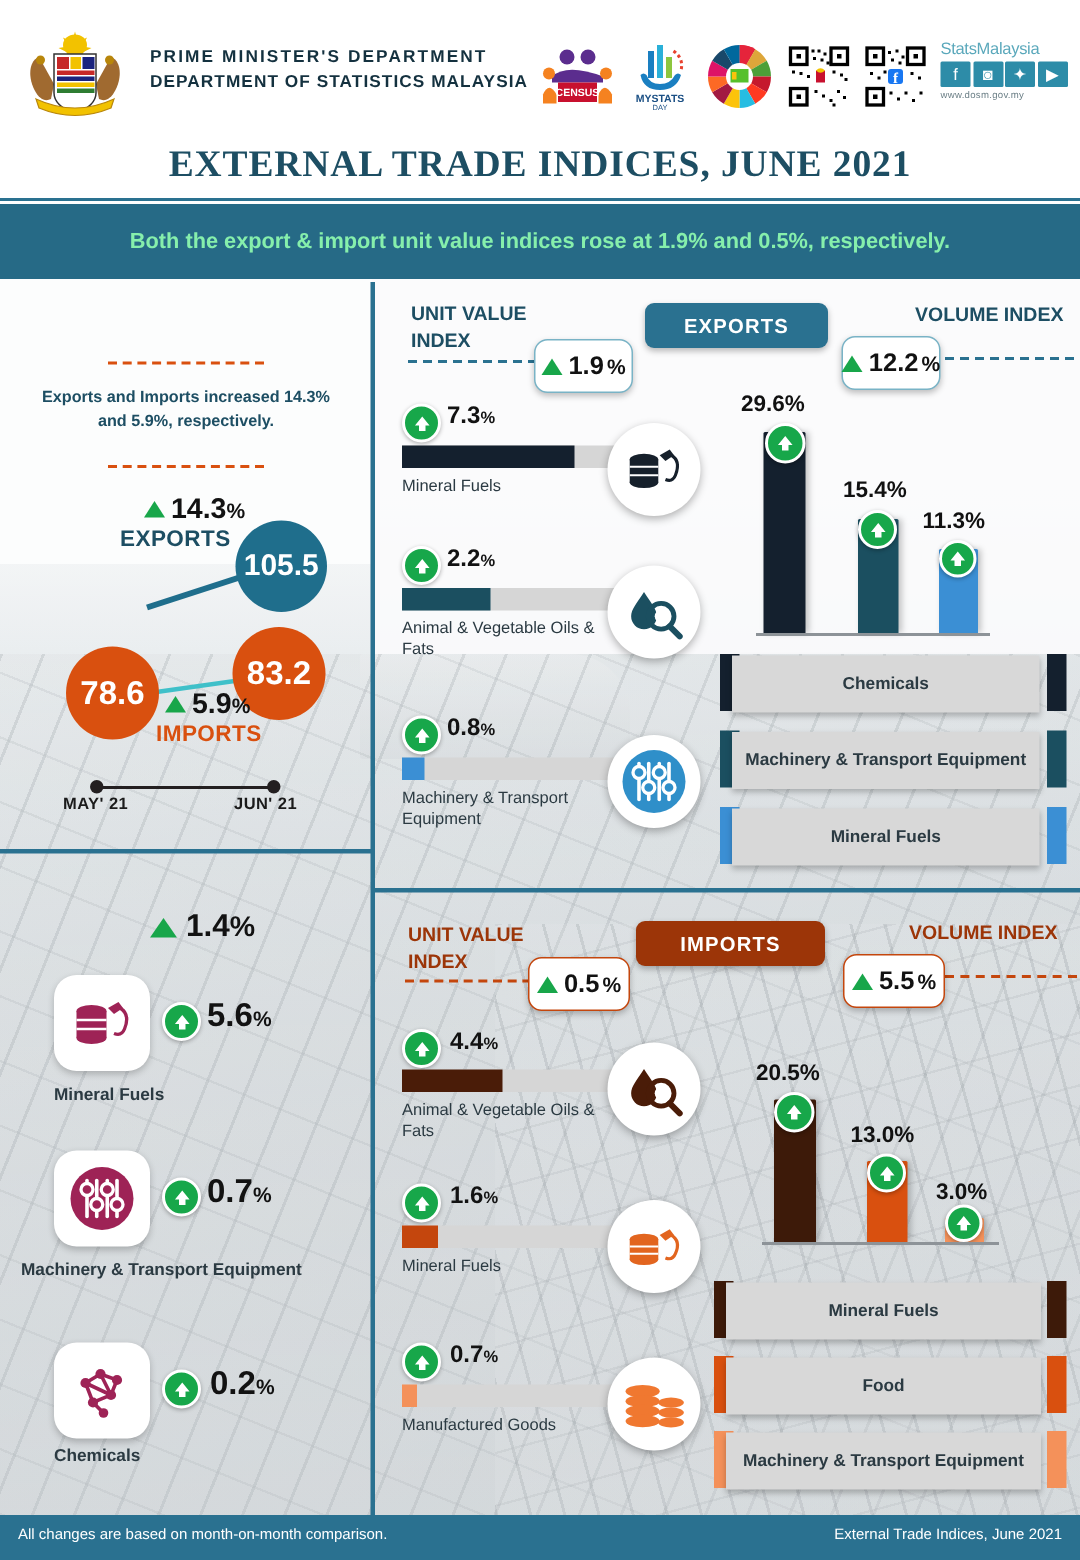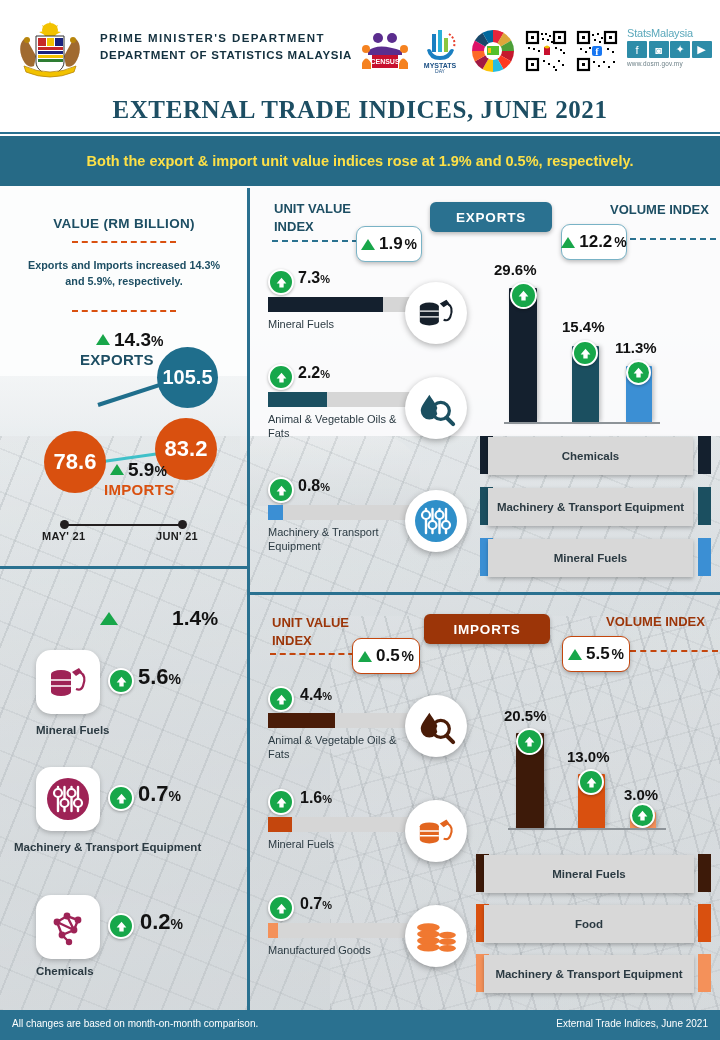--- a/index.html
+++ b/index.html
@@ -32,21 +32,21 @@
     display:flex; align-items:center; justify-content:center;
     font-family:"Liberation Serif", serif; font-weight:bold;
     font-size:25px; color:#1d4e63; letter-spacing:.6px;
     border-bottom:2px solid #2a7190;
   }
 
   
   .banner {
     position:absolute; left:0; top:136px; width:720px; height:50px;
     background:#266a86; display:flex; align-items:center; justify-content:center;
-    color:#fde047; font-size:14.5px; font-weight:bold;
+    color:#86efac; font-size:14.5px; font-weight:bold;
   }
 
   
   .bgwrap { position:absolute; left:0; top:186px; width:720px; height:824px; overflow:hidden; }
   .bg-sea { position:absolute; left:0; top:0; width:720px; height:824px;
     background:
       linear-gradient(180deg,#fdfdfd 0%,#f5f7f8 18%,#e8ecee 30%,#d8dee1 44%,#cfd5d8 58%,#c8ced2 72%,#bfc6ca 100%); }
   .bg-cont { position:absolute; left:0; top:250px; width:720px; height:574px; opacity:.55;
      background:
        repeating-linear-gradient(112deg, rgba(150,158,163,.55) 0 2px, rgba(225,229,231,.25) 2px 26px),
@@ -300,21 +300,20 @@
     <div class="bg-haze"></div>
   </div>
 
   <div class="panel-white" style="left:0;top:186px;width:248px;height:190px;"></div>
   <div class="panel-white" style="left:248px;top:186px;width:472px;height:250px;background:rgba(250,251,252,.88);"></div>
 
   <div class="vdiv" style="left:247px;top:188px;height:822px;"></div>
   <div class="hdiv" style="left:0;top:566px;width:248px;"></div>
   <div class="hdiv" style="left:250px;top:592px;width:470px;"></div>
 
-  <div class="sec-title" style="left:0;top:216px;width:248px;text-align:center;color:#1d4e63;">VALUE (RM BILLION)</div>
   <div class="dashline" style="left:72px;top:241px;width:104px;border-color:#d9500f;"></div>
   <div class="valdesc">Exports and Imports increased 14.3% and 5.9%, respectively.</div>
   <div class="dashline" style="left:72px;top:310px;width:104px;border-color:#d9500f;"></div>
 
   <div style="position:absolute;left:96px;top:334px;" class="tri-sm"></div>
   <div class="pctbig" style="left:114px;top:329px;font-size:19px;"><span>14.3</span><em>%</em></div>
   <div style="position:absolute;left:80px;top:351px;font-size:15px;font-weight:bold;color:#1d4e63;letter-spacing:.3px;">EXPORTS</div>
 
   <div class="connect" style="left:98px;top:403px;width:100px;background:#1f6e8c;transform:rotate(-18deg);"></div>
   <div class="connect" style="left:96px;top:461px;width:100px;height:2.5px;background:#3fc0c9;transform:rotate(-8deg);"></div>
@@ -327,21 +326,21 @@
   <div class="pctbig" style="left:128px;top:459px;font-size:19px;"><span>5.9</span><em>%</em></div>
   <div style="position:absolute;left:104px;top:481px;font-size:15px;font-weight:bold;color:#d9500f;letter-spacing:.3px;">IMPORTS</div>
 
   <div class="axisline" style="left:64px;top:524px;width:118px;"></div>
   <div class="axisdot" style="left:60px;top:520px;"></div>
   <div class="axisdot" style="left:178px;top:520px;"></div>
   <div class="axislbl" style="left:42px;top:530px;">MAY' 21</div>
   <div class="axislbl" style="left:156px;top:530px;">JUN' 21</div>
 
   <div style="position:absolute;left:100px;top:612px;" class="tri-up"></div>
-  <div class="pctbig" style="left:124px;top:606px;font-size:21px;margin-left:48px;"><span>1.4</span><em style="font-size:19px">%</em></div>
+  <div class="pctbig" style="left:124px;top:606px;font-size:21px;"><span>1.4</span><em style="font-size:19px">%</em></div>
 
   <div class="tot-icon" style="left:36px;top:650px;">
     <svg width="42" height="42" viewBox="0 0 42 42">
       <ellipse cx="14" cy="13" rx="10" ry="4" fill="#9e2356"></ellipse>
       <rect x="4" y="13" width="20" height="18" fill="#9e2356"></rect>
       <ellipse cx="14" cy="31" rx="10" ry="4" fill="#9e2356"></ellipse>
       <path d="M4 19 h20 M4 25 h20" stroke="#fff" stroke-width="1.6"></path>
       <path d="M25 11 l7 -4 l3 4 l-6 4 Z" fill="#9e2356"></path>
       <path d="M33 11 q7 4 3 14 q-2 5 -7 3" stroke="#9e2356" stroke-width="2.2" fill="none"></path>
     </svg>

